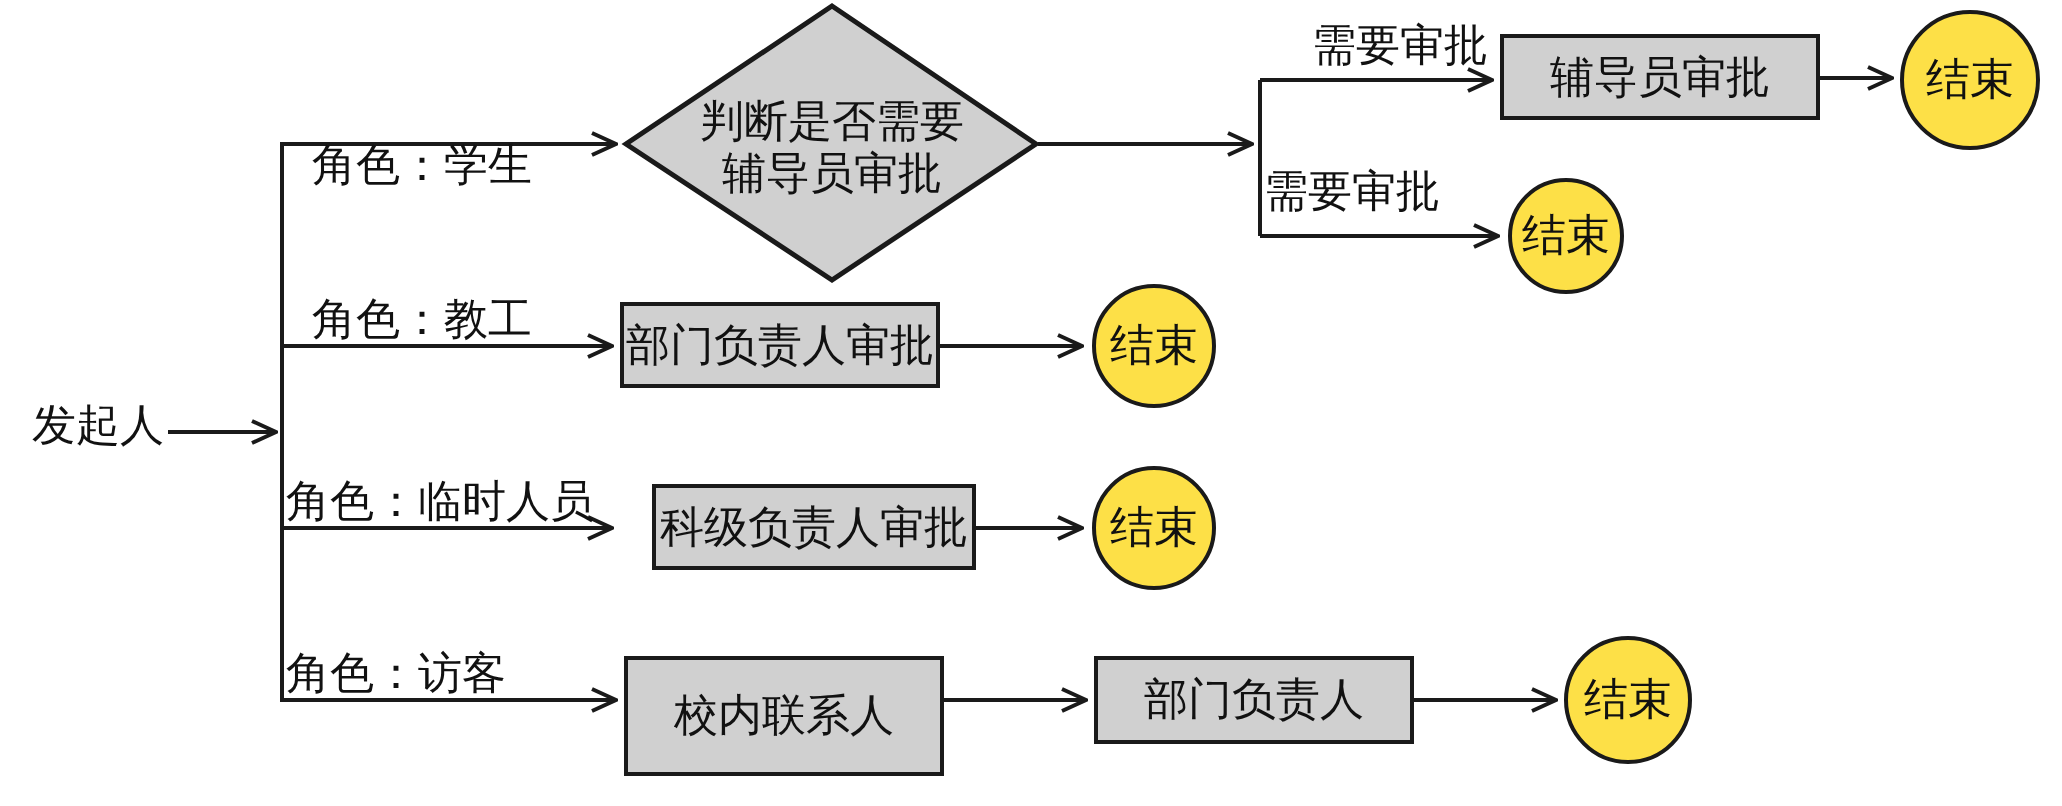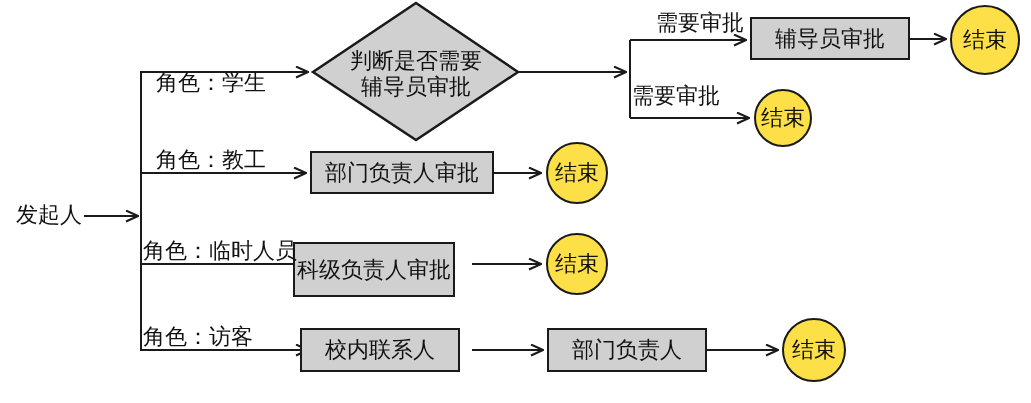--- a/index.html
+++ b/index.html
@@ -91,45 +91,45 @@
     <path d="M141,264 H306" stroke="#1a1a1a" stroke-width="2" fill="none" marker-end="url(#arrow)"></path>
     <path d="M472,264 H541" stroke="#1a1a1a" stroke-width="2" fill="none" marker-end="url(#arrow)"></path>
 
     <path d="M141,350 H308" stroke="#1a1a1a" stroke-width="2" fill="none" marker-end="url(#arrow)"></path>
     <path d="M472,350 H543" stroke="#1a1a1a" stroke-width="2" fill="none" marker-end="url(#arrow)"></path>
     <path d="M707,350 H778" stroke="#1a1a1a" stroke-width="2" fill="none" marker-end="url(#arrow)"></path>
 
     <polygon points="416,3 518,72 416,140 313,72" fill="#d0d0d0" stroke="#1a1a1a" stroke-width="2.5"></polygon>
   </svg>
 
-  <div class="lbl" style="left:16px; top:203px;">发起人</div>
+  <div class="lbl" style="left:16px; top:203px;font-family:Liberation Mono, monospace;">发起人</div>
 
   <div class="lbl" style="left:156px; top:47px;margin-top:24px;">角色：学生</div>
   <div class="lbl" style="left:143px; top:239px;">角色：临时人员</div>
   <div class="lbl" style="left:156px; top:148px;">角色：教工</div>
   <div class="lbl" style="left:143px; top:325px;">角色：访客</div>
 
   <div class="decision-text" style="left:316px; top:48px; width:200px;">
     <span>判断是否需要</span>
     <span>辅导员审批</span>
   </div>
 
   <div class="lbl" style="left:612px; top:11px;margin-left:44px;">需要审批</div>
   <div class="lbl" style="left:632px; top:84px;">需要审批</div>
 
   <div class="node-box" style="left:750px; top:17px; width:160px; height:43px;">
     <span>辅导员审批</span>
   </div>
-  <div class="node-box" style="left:310px; top:151px; width:184px; height:43px;">
+  <div class="node-box" style="left:310px; top:151px; width:160px; height:43px;">
     <span>部门负责人审批</span>
   </div>
-  <div class="node-box" style="left:293px; top:242px; width:162px; height:55px;align-items:center;">
+  <div class="node-box" style="left:326px; top:242px; width:162px; height:43px;align-items:center;">
     <span>科级负责人审批</span>
   </div>
-  <div class="node-box" style="left:300px; top:328px; width:160px; height:44px;">
+  <div class="node-box" style="left:312px; top:328px; width:160px; height:60px;">
     <span>校内联系人</span>
   </div>
   <div class="node-box" style="left:547px; top:328px; width:160px; height:44px;align-items:center;">
     <span>部门负责人</span>
   </div>
 
   <div class="node-circle" style="left:950px; top:5px; width:70px; height:70px;">
     <span>结束</span>
   </div>
   <div class="node-circle" style="left:754px; top:89px; width:58px; height:58px;">

